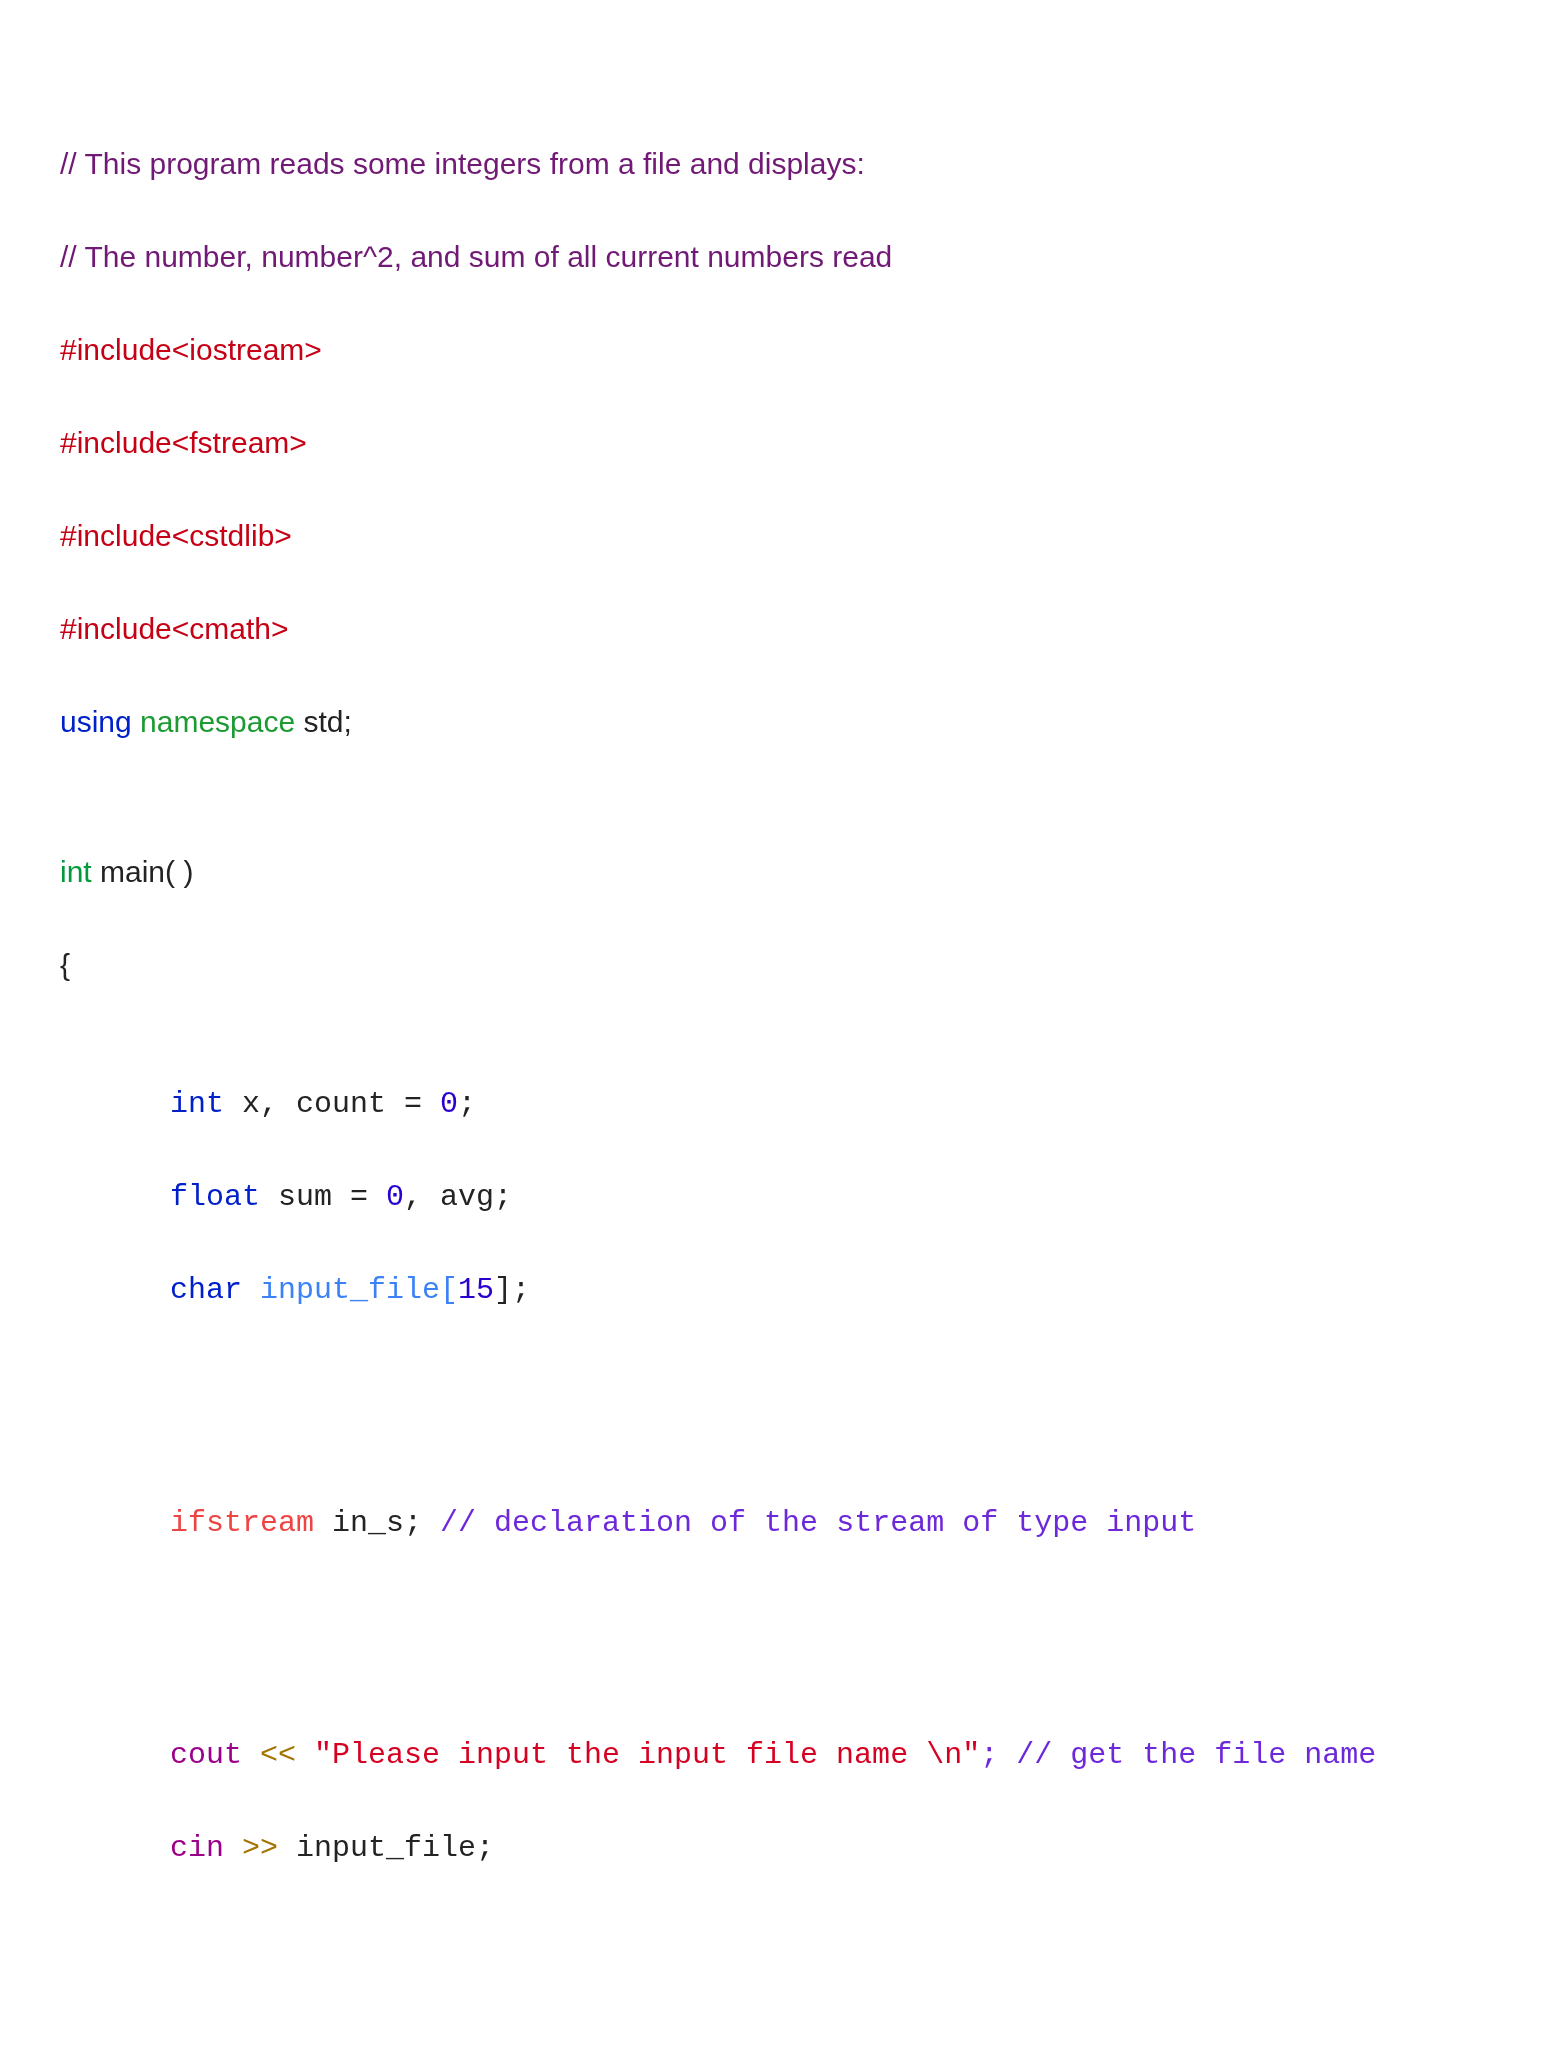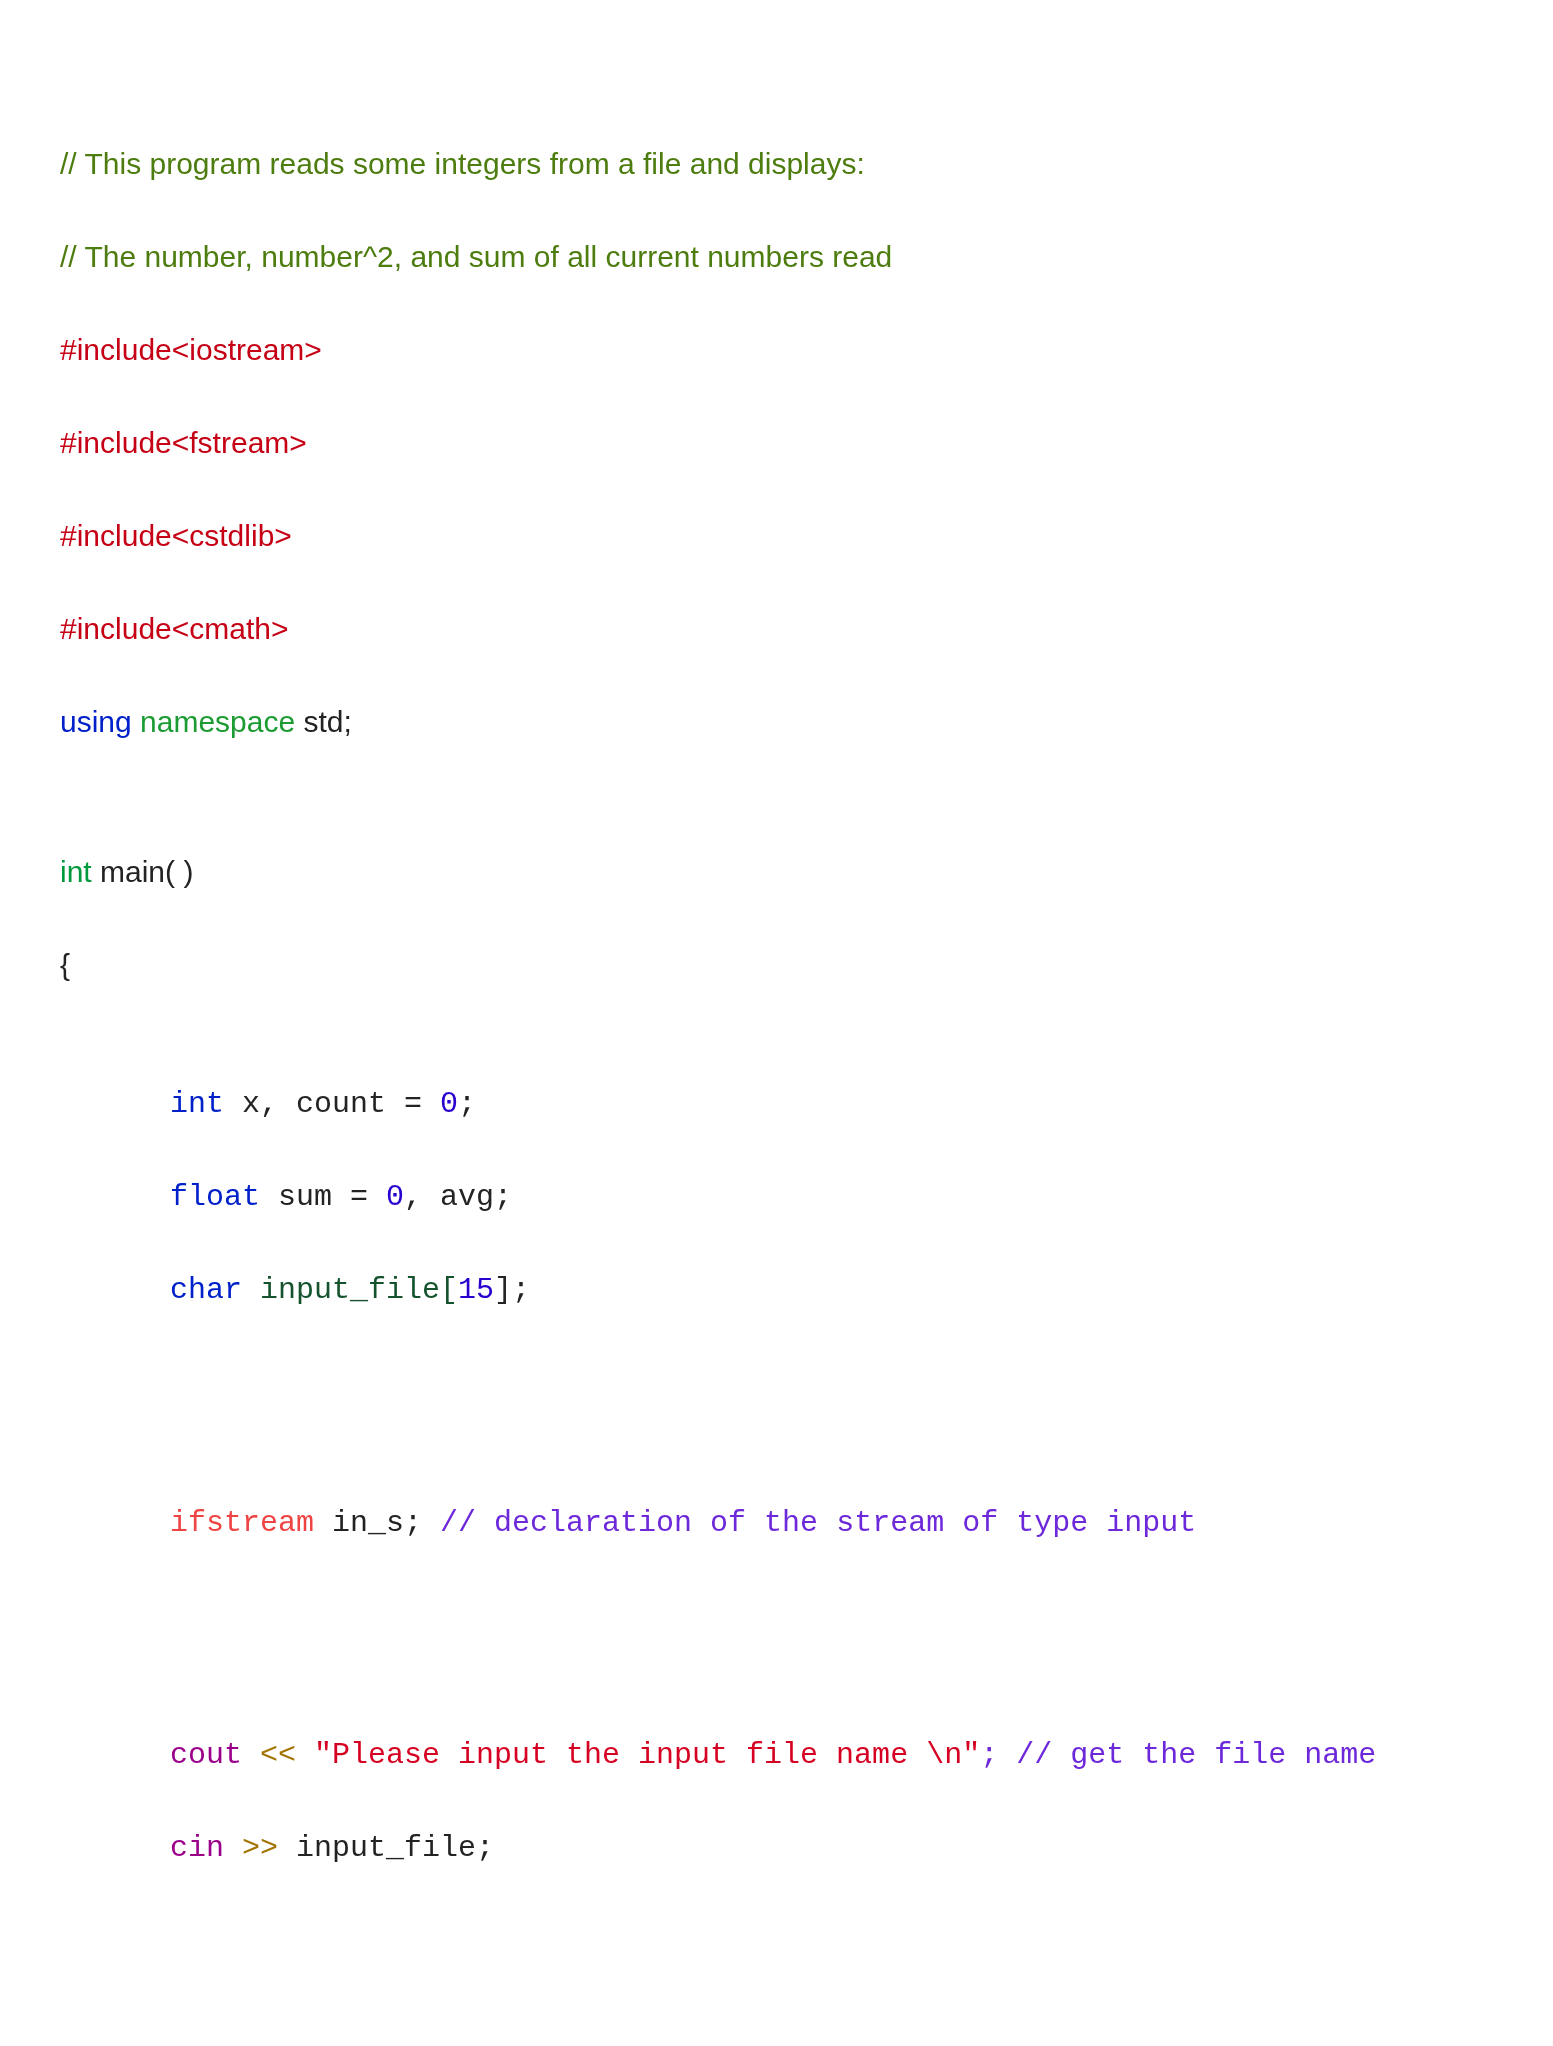--- a/index.html
+++ b/index.html
@@ -30,26 +30,26 @@
   .c-ns       { color: #1d9b33; text-align: right; }   
   .c-number   { color: #2a00d0; }   
   .c-string   { color: #d60022; }   
   .c-ident    { color: #232323; }   
   .c-punct    { color: #232323; }   
   .c-type     { color: #ef4444; }   
   .c-flow     { color: #9b008a; }   
   .c-oper     { color: #a37400; }   
   .c-header   { color: #c60015; }
 
-  .top-comment { color: #4d7c0f; }
+  .top-comment { color: #701a75; }
 
   .int-key    { color:#009a3c; }    
   .main-name  { color:#232323; }
 
-  .char-arr   { color:#14532d; }
+  .char-arr   { color:#3b82f6; }
 
 </style>
 </head>
 <body>
 
 <div class="code">
 
 <span class="line"><span class="top-comment">// This program reads some integers from a file and displays:</span></span>
 <span class="line"><span class="top-comment">// The number, number^2, and sum of all current numbers read</span></span>
 <span class="line"><span class="c-pre">#include&lt;</span><span class="c-header">iostream</span><span class="c-pre">&gt;</span></span>

